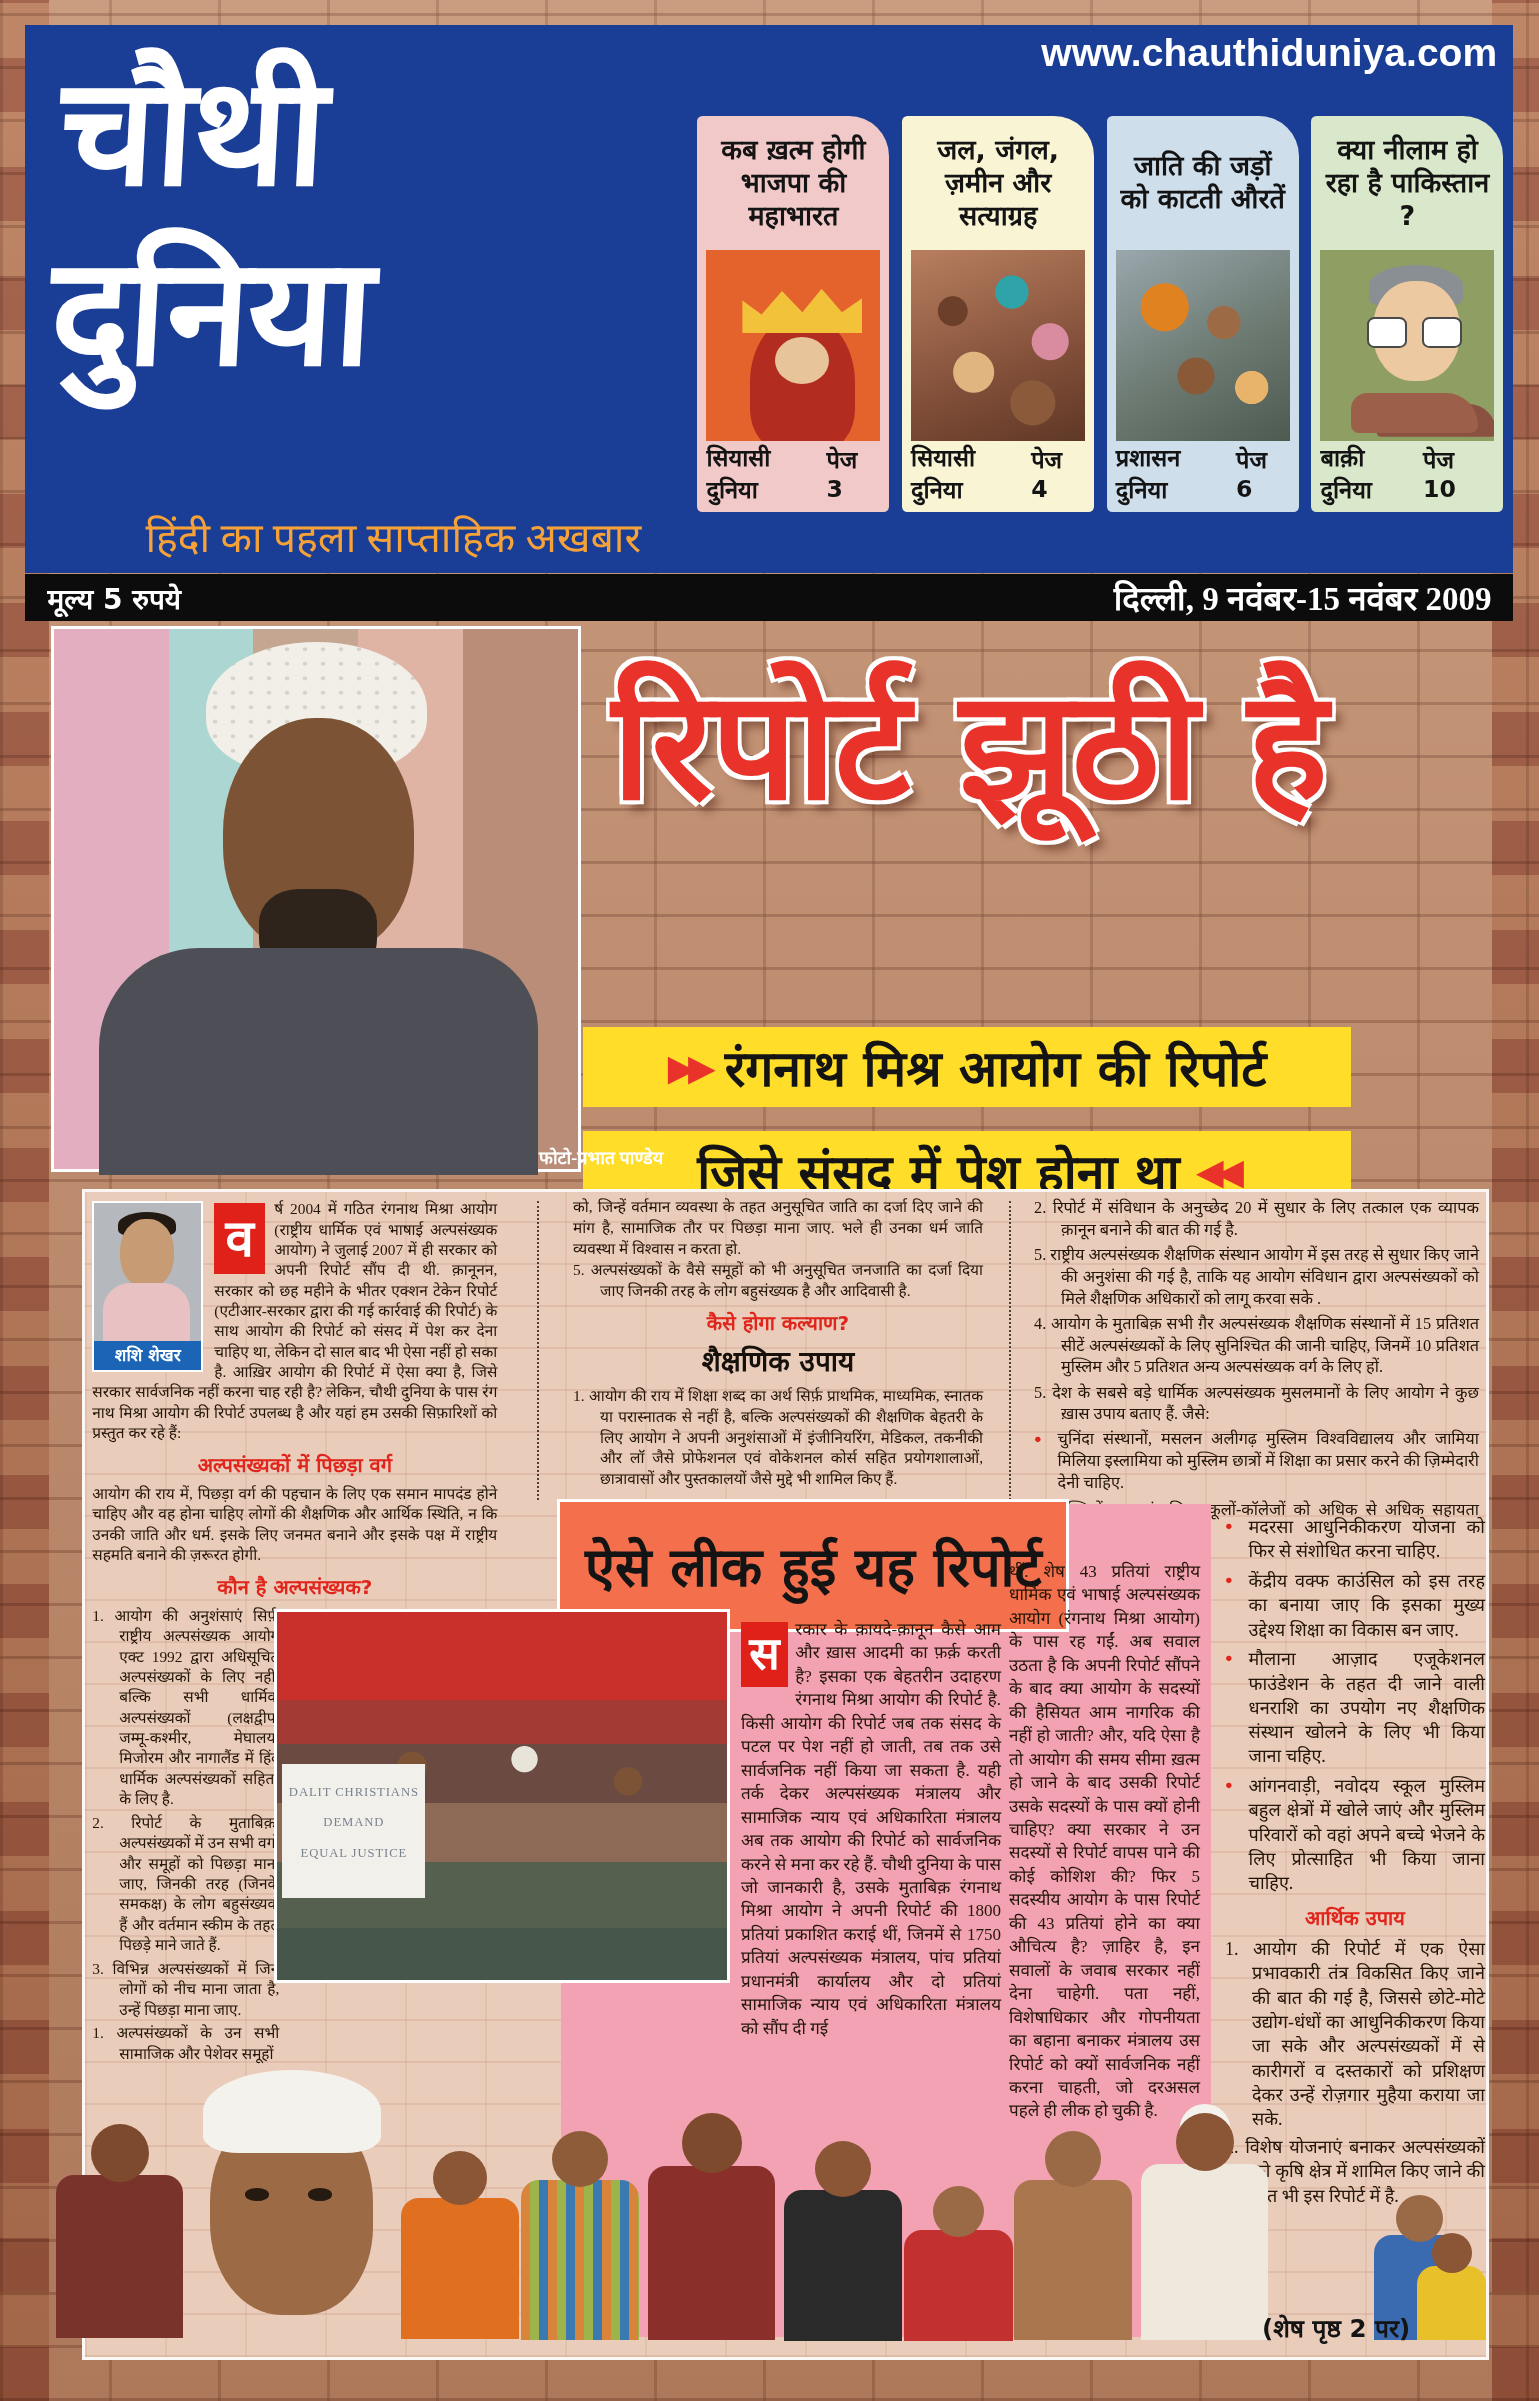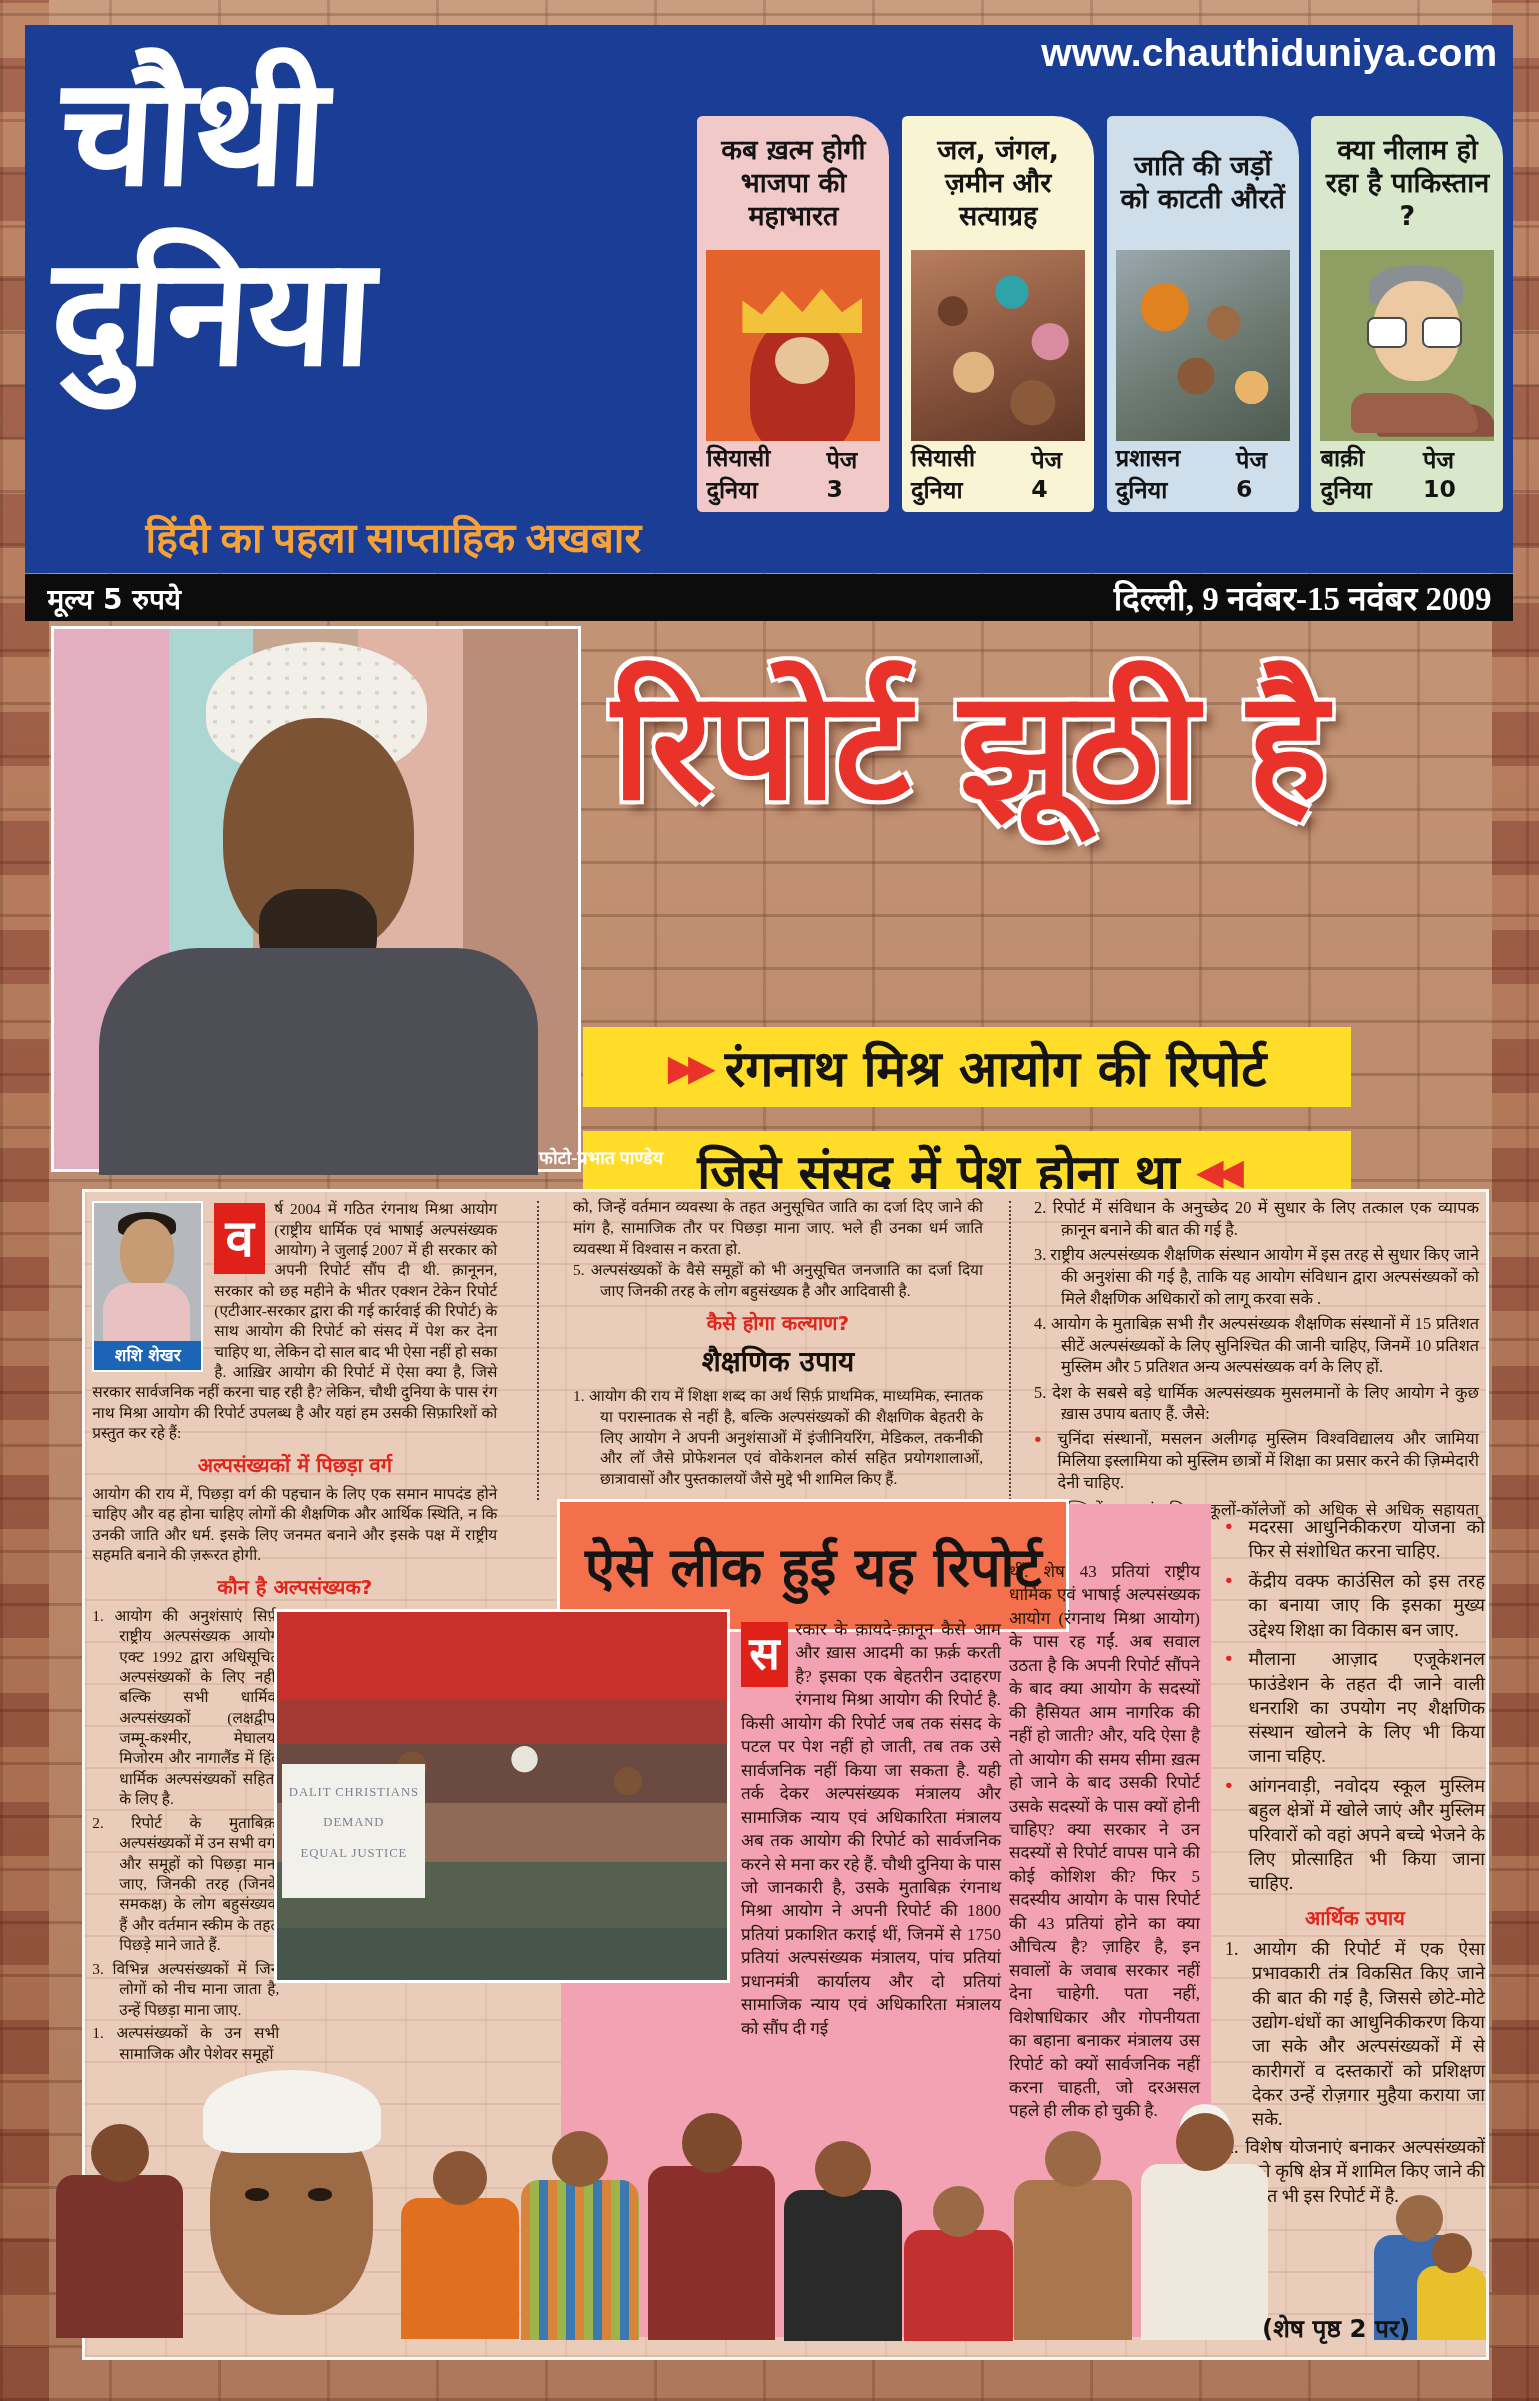--- a/index.html
+++ b/index.html
@@ -22,21 +22,21 @@
   .edge-l { left:0; top:0; width:49px; height:2401px; }
   .edge-r { right:0; top:0; width:47px; height:2401px; }
 
   
   .masthead { position:absolute; left:25.4px; top:25.4px; width:1488px; height:548px; background:#1a3d96; }
   .logo { position:absolute; left:31px; top:16.3px; width:390px; color:#ffffff;
           font-family:"DejaVu Sans", sans-serif; font-weight:800; font-size:150px;
           line-height:1.2; letter-spacing:-2.7px; transform:skewX(-3deg); }
   .url { position:absolute; right:16.3px; top:5.4px; color:#fff; font-family:"Liberation Sans", sans-serif;
          font-weight:bold; font-size:39px; }
-  .tagline { position:absolute; left:120px; top:483px; color:#f6a238; font-weight:bold; font-size:41px; }
+  .tagline { position:absolute; left:120px; top:483px; color:#f6a238; font-weight:normal; font-size:41px; }
   .teasers { position:absolute; left:672px; top:91px; display:flex; gap:12.7px; }
   .card { width:192px; height:396px; border-radius:5.4px 40px 5.4px 5.4px; overflow:hidden;
           display:flex; flex-direction:column; }
   .c1 { background:#f2c9c9; } .c2 { background:#f9f4d4; } .c3 { background:#cfdeeb; } .c4 { background:#d9e7ca; }
   .card-head { height:136px; display:flex; align-items:center; justify-content:center; text-align:center;
                font-size:27px; line-height:1.22; font-weight:bold; color:#141414; padding:7.3px 9px;
                font-family:"DejaVu Sans", sans-serif; }
   .card-img { height:194px; margin:0 9px; position:relative; overflow:hidden; }
   .card-foot { flex:1; display:flex; align-items:center; justify-content:space-between;
                padding:0 9px 7.3px; font-size:23.6px; font-weight:bold; color:#141414;
@@ -276,21 +276,21 @@
       <div class="li">5.  अल्पसंख्यकों के वैसे समूहों को भी अनुसूचित जनजाति का दर्जा दिया जाए जिनकी तरह के लोग बहुसंख्यक है और आदिवासी है.</div>
       <div class="rh">कैसे होगा कल्याण?</div>
       <div class="bh">शैक्षणिक उपाय</div>
       <div class="li">1.  आयोग की राय में शिक्षा शब्द का अर्थ सिर्फ़ प्राथमिक, माध्यमिक, स्नातक या परास्नातक से नहीं है, बल्कि अल्पसंख्यकों की  शैक्षणिक बेहतरी के लिए आयोग ने अपनी अनुशंसाओं में इंजीनियरिंग, मेडिकल, तकनीकी और लॉ जैसे प्रोफेशनल एवं वोकेशनल कोर्स सहित प्रयोगशालाओं, छात्रावासों और पुस्तकालयों जैसे मुद्दे भी शामिल किए हैं.</div>
     </div>
 
     <div class="sep sep2"></div>
 
     <div class="col3">
       <div class="li">2.  रिपोर्ट में संविधान के अनुच्छेद 20  में सुधार के लिए तत्काल एक व्यापक क़ानून बनाने की बात की गई है.</div>
-      <div class="li">3.  राष्ट्रीय अल्पसंख्यक शैक्षणिक संस्थान आयोग में इस तरह से सुधार किए जाने की अनुशंसा की गई है, ताकि यह आयोग संविधान द्वारा अल्पसंख्यकों को मिले शैक्षणिक अधिकारों को लागू करवा सके .</div>
+      <div class="li">5.  राष्ट्रीय अल्पसंख्यक शैक्षणिक संस्थान आयोग में इस तरह से सुधार किए जाने की अनुशंसा की गई है, ताकि यह आयोग संविधान द्वारा अल्पसंख्यकों को मिले शैक्षणिक अधिकारों को लागू करवा सके .</div>
       <div class="li">4.  आयोग के मुताबिक़ सभी ग़ैर अल्पसंख्यक शैक्षणिक संस्थानों में 15 प्रतिशत सीटें अल्पसंख्यकों के लिए सुनिश्चित की जानी चाहिए, जिनमें 10 प्रतिशत मुस्लिम और 5 प्रतिशत अन्य अल्पसंख्यक वर्ग के लिए हों.</div>
       <div class="li">5.  देश के सबसे बड़े धार्मिक अल्पसंख्यक मुसलमानों के लिए आयोग ने कुछ ख़ास उपाय बताए हैं. जैसे:</div>
       <div class="bl">चुनिंदा संस्थानों, मसलन अलीगढ़ मुस्लिम विश्वविद्यालय और जामिया मिलिया इस्लामिया को मुस्लिम छात्रों में शिक्षा का प्रसार करने की ज़िम्मेदारी देनी चाहिए.</div>
       <div class="bl">मुस्लिमों द्वारा संचालित स्कूलों-कॉलेजों को अधिक से अधिक सहायता मिलनी चाहिए.</div>
     </div>
 
     <div class="col3n">
       <div class="bl">मदरसा आधुनिकीकरण योजना को फिर से  संशोधित करना चाहिए.</div>
       <div class="bl">केंद्रीय वक्फ काउंसिल को इस तरह का बनाया जाए कि इसका मुख्य उद्देश्य शिक्षा का विकास बन जाए.</div>
       <div class="bl">मौलाना आज़ाद एजूकेशनल फाउंडेशन के तहत दी जाने वाली धनराशि का उपयोग नए शैक्षणिक संस्थान खोलने के लिए भी किया जाना चहिए.</div>

